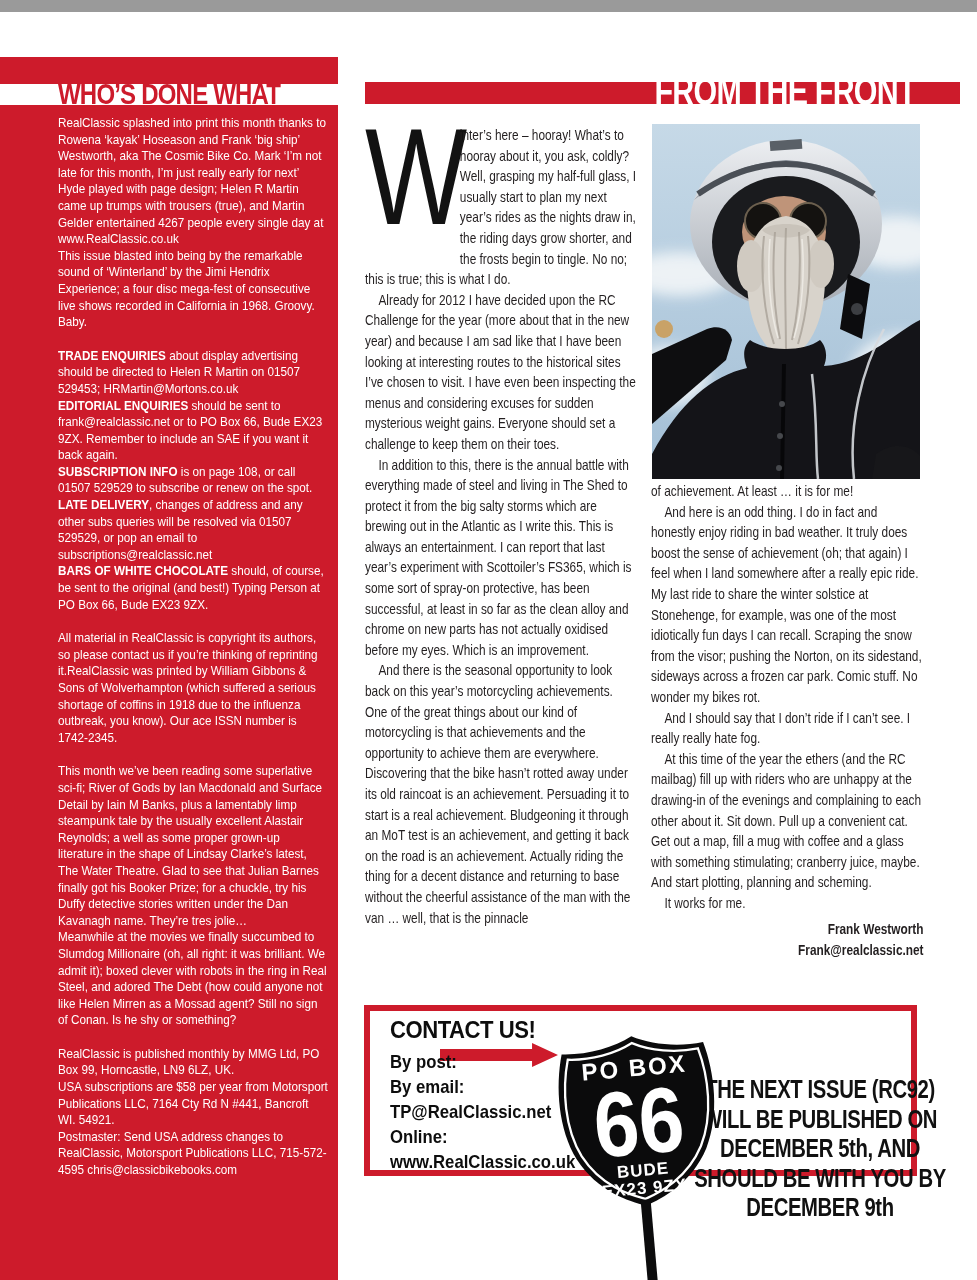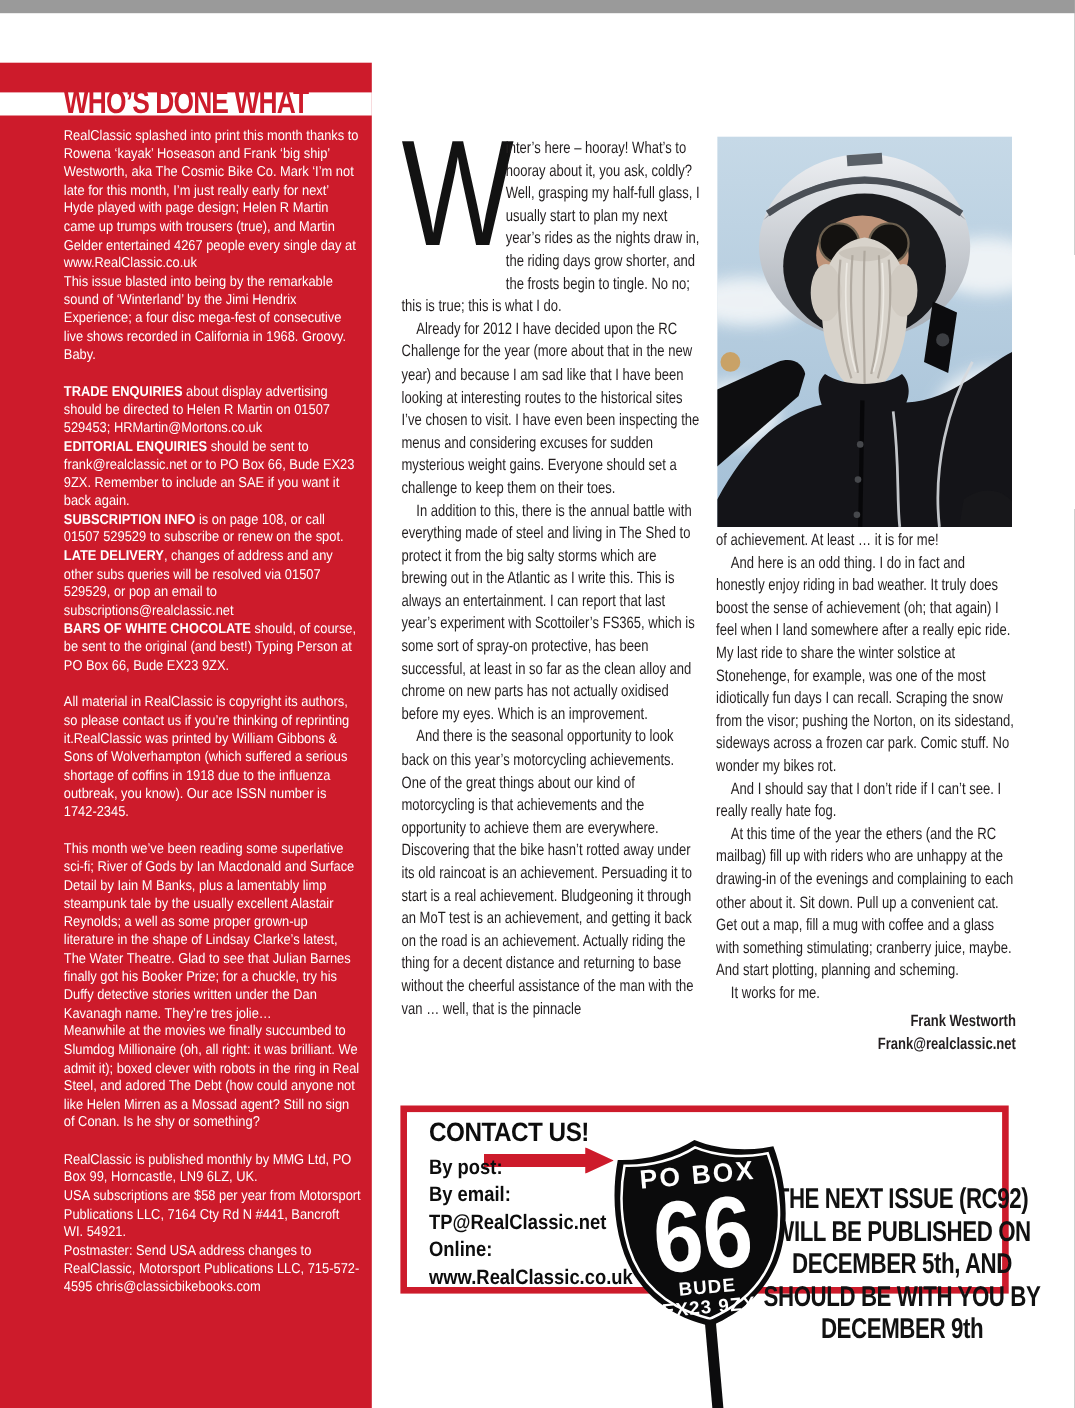--- a/index.html
+++ b/index.html
@@ -90,20 +90,23 @@
           <p>Meanwhile at the movies we finally succumbed to Slumdog Millionaire (oh, all right: it was brilliant. We admit it); boxed clever with robots in the ring in Real Steel, and adored The Debt (how could anyone not like Helen Mirren as a Mossad agent? Still no sign of Conan. Is he shy or something?</p>
         </div>
       <div class="side-block">
           <p>RealClassic is published monthly by MMG Ltd, PO Box 99, Horncastle, LN9 6LZ, UK.</p>
           <p>USA subscriptions are $58 per year from  Motorsport Publications LLC, 7164 Cty Rd N #441,  Bancroft WI. 54921.</p>
           <p>Postmaster: Send USA address changes to RealClassic, Motorsport Publications LLC, 715-572-4595 chris@classicbikebooks.com</p>
         </div>
     </div>
   </aside>
 
+  <header class="ftf-bar">
+    <h1 class="ftf">FROM THE FRONT</h1>
+  </header>
 
   <section class="col col1">
       <p><span class="dropcap">
           <i>W</i>
         </span>inter’s here – hooray! What’s to hooray about it, you ask, coldly? Well, grasping my half-full glass, I usually start to plan my next year’s rides as the nights draw in, the riding days grow shorter, and the frosts begin to tingle. No no; this is true; this is what I do.</p>
       <p class="ind">Already for 2012 I have decided upon the RC Challenge for the year (more about that in the new year) and because I am sad like that I have been looking at interesting routes to the historical sites I’ve chosen to visit. I have even been inspecting the menus and considering excuses for sudden mysterious weight gains. Everyone should set a challenge to keep them on their toes.</p>
       <p class="ind">In addition to this, there is the annual battle with everything made of steel and living in The Shed to protect it from the big salty storms which are brewing out in the Atlantic as I write this. This is always an entertainment. I can report that last year’s experiment with Scottoiler’s FS365, which is some sort of spray-on protective, has been successful, at least in so far as the clean alloy and chrome on new parts has not actually oxidised before my eyes. Which is an improvement.</p>
       <p class="ind">And there is the seasonal opportunity to look back on this year’s motorcycling achievements. One of the great things about our kind of motorcycling is that achievements and the opportunity to achieve them are everywhere. Discovering that the bike hasn’t rotted away under its old raincoat is an achievement. Persuading it to start is a real achievement. Bludgeoning it through an MoT test is an achievement, and getting it back on the road is an achievement. Actually riding the thing for a decent distance and returning to base without the cheerful assistance of the man with the van … well, that is the pinnacle</p>
     </section>
 

